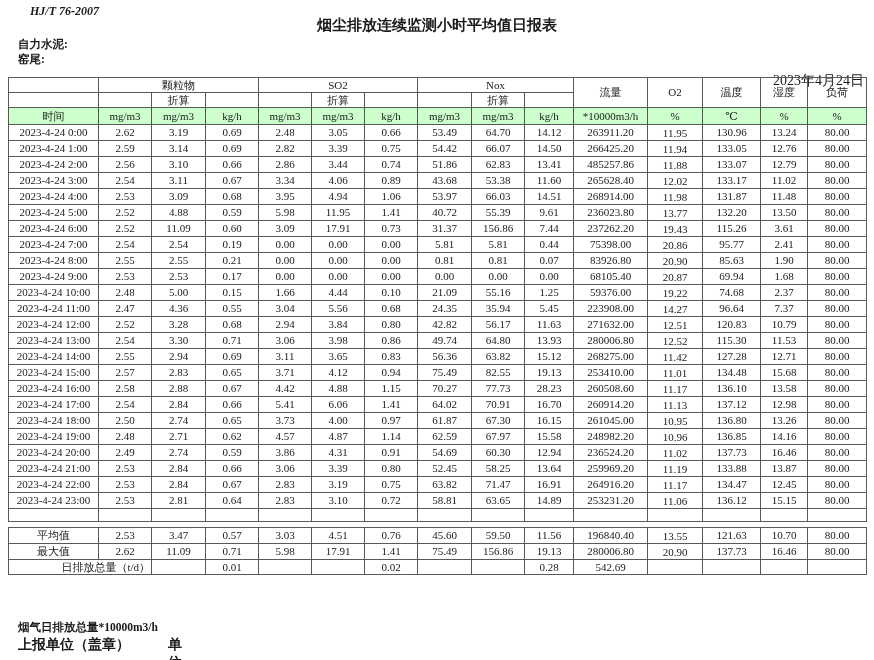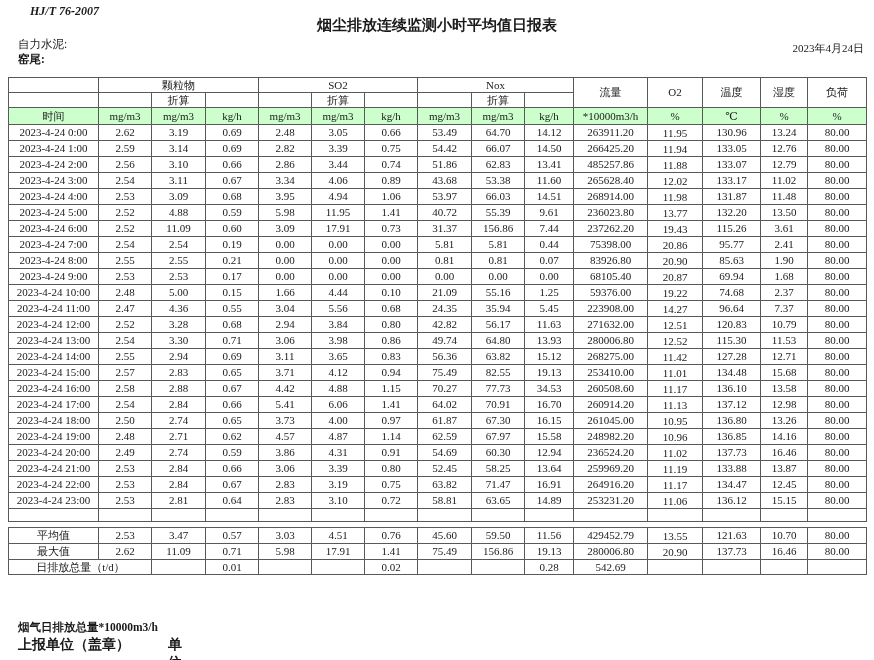--- a/index.html
+++ b/index.html
@@ -7,39 +7,39 @@
   html,body { margin:0; padding:0; background:#fff; }
   body {
     width:874px; height:660px; overflow:hidden;
     font-family:"Liberation Serif","DejaVu Serif",serif;
     color:#1a1a1a; font-size:11px;
   }
   .page { position:relative; width:874px; height:660px; }
   .std-no { position:absolute; left:30px; top:4px; font-weight:bold; font-size:12px;font-style:italic; }
   .title  { position:absolute; left:0; top:16px; width:874px; text-align:center;
             font-weight:bold; font-size:15px; }
-  .company{ position:absolute; left:18px; top:37px; font-weight:normal; font-size:11.5px; }
+  .company{ position:absolute; left:18px; top:37px; font-weight:bold; font-size:11.5px; }
   .location{ position:absolute; left:18px; top:52px; font-weight:bold; font-size:11.5px; }
-  .date   { position:absolute; right:10px; top:41px; font-size:11px; }
+  .date   { position:absolute; right:10px; top:72px; font-size:14px; }
 
   table { border-collapse:collapse; table-layout:fixed; width:858px; margin-left:8px;margin-top:6px; }
   #main-table { position:absolute; top:71px; left:0; }
   #summary-table { position:absolute; top:521px; left:0; }
   td {
     border:1px solid var(--border);
     text-align:center; vertical-align:middle;
     font-size:11px; line-height:1.1;
     padding:0 1px; height:16px;
     overflow:hidden; white-space:nowrap;
   }
   thead td { height:15px; }
   tr.units td { background:var(--green); height:17px;text-align:center; }
   td.o2cell { vertical-align:bottom; padding-bottom:1px; }
   tr.empty-row td { height:13px; }
-  td.left { text-align:center; padding-left:2px; }
+  td.left { text-align:right; padding-left:2px; }
   tr.total-row td { height:15px; }
 
   .footer-note { position:absolute; left:18px; top:620px; font-weight:bold; font-size:11.5px; }
   .footer-line { position:absolute; left:18px; top:636px; font-weight:bold; font-size:14px; }
   .footer-line .unit-label { position:absolute; left:150px; top:0; }
 </style>
 </head>
 <body>
 
 <div class="page">
@@ -386,21 +386,21 @@
         <tr>
           <td>2023-4-24 16:00</td>
           <td>2.58</td>
           <td>2.88</td>
           <td>0.67</td>
           <td>4.42</td>
           <td>4.88</td>
           <td>1.15</td>
           <td>70.27</td>
           <td>77.73</td>
-          <td>34.53</td>
+          <td>28.23</td>
           <td>260508.60</td>
           <td class="o2cell">11.17</td>
           <td>136.10</td>
           <td>13.58</td>
           <td>80.00</td>
         </tr>
         <tr>
           <td>2023-4-24 17:00</td>
           <td>2.54</td>
           <td>2.84</td>
@@ -562,21 +562,21 @@
           <td>平均值</td>
           <td>2.53</td>
           <td>3.47</td>
           <td>0.57</td>
           <td>3.03</td>
           <td>4.51</td>
           <td>0.76</td>
           <td>45.60</td>
           <td>59.50</td>
           <td>11.56</td>
-          <td>429452.79</td>
+          <td>196840.40</td>
           <td class="o2cell">13.55</td>
           <td>121.63</td>
           <td>10.70</td>
           <td>80.00</td>
         </tr>
         <tr>
           <td>最大值</td>
           <td>2.62</td>
           <td>11.09</td>
           <td>0.71</td>

